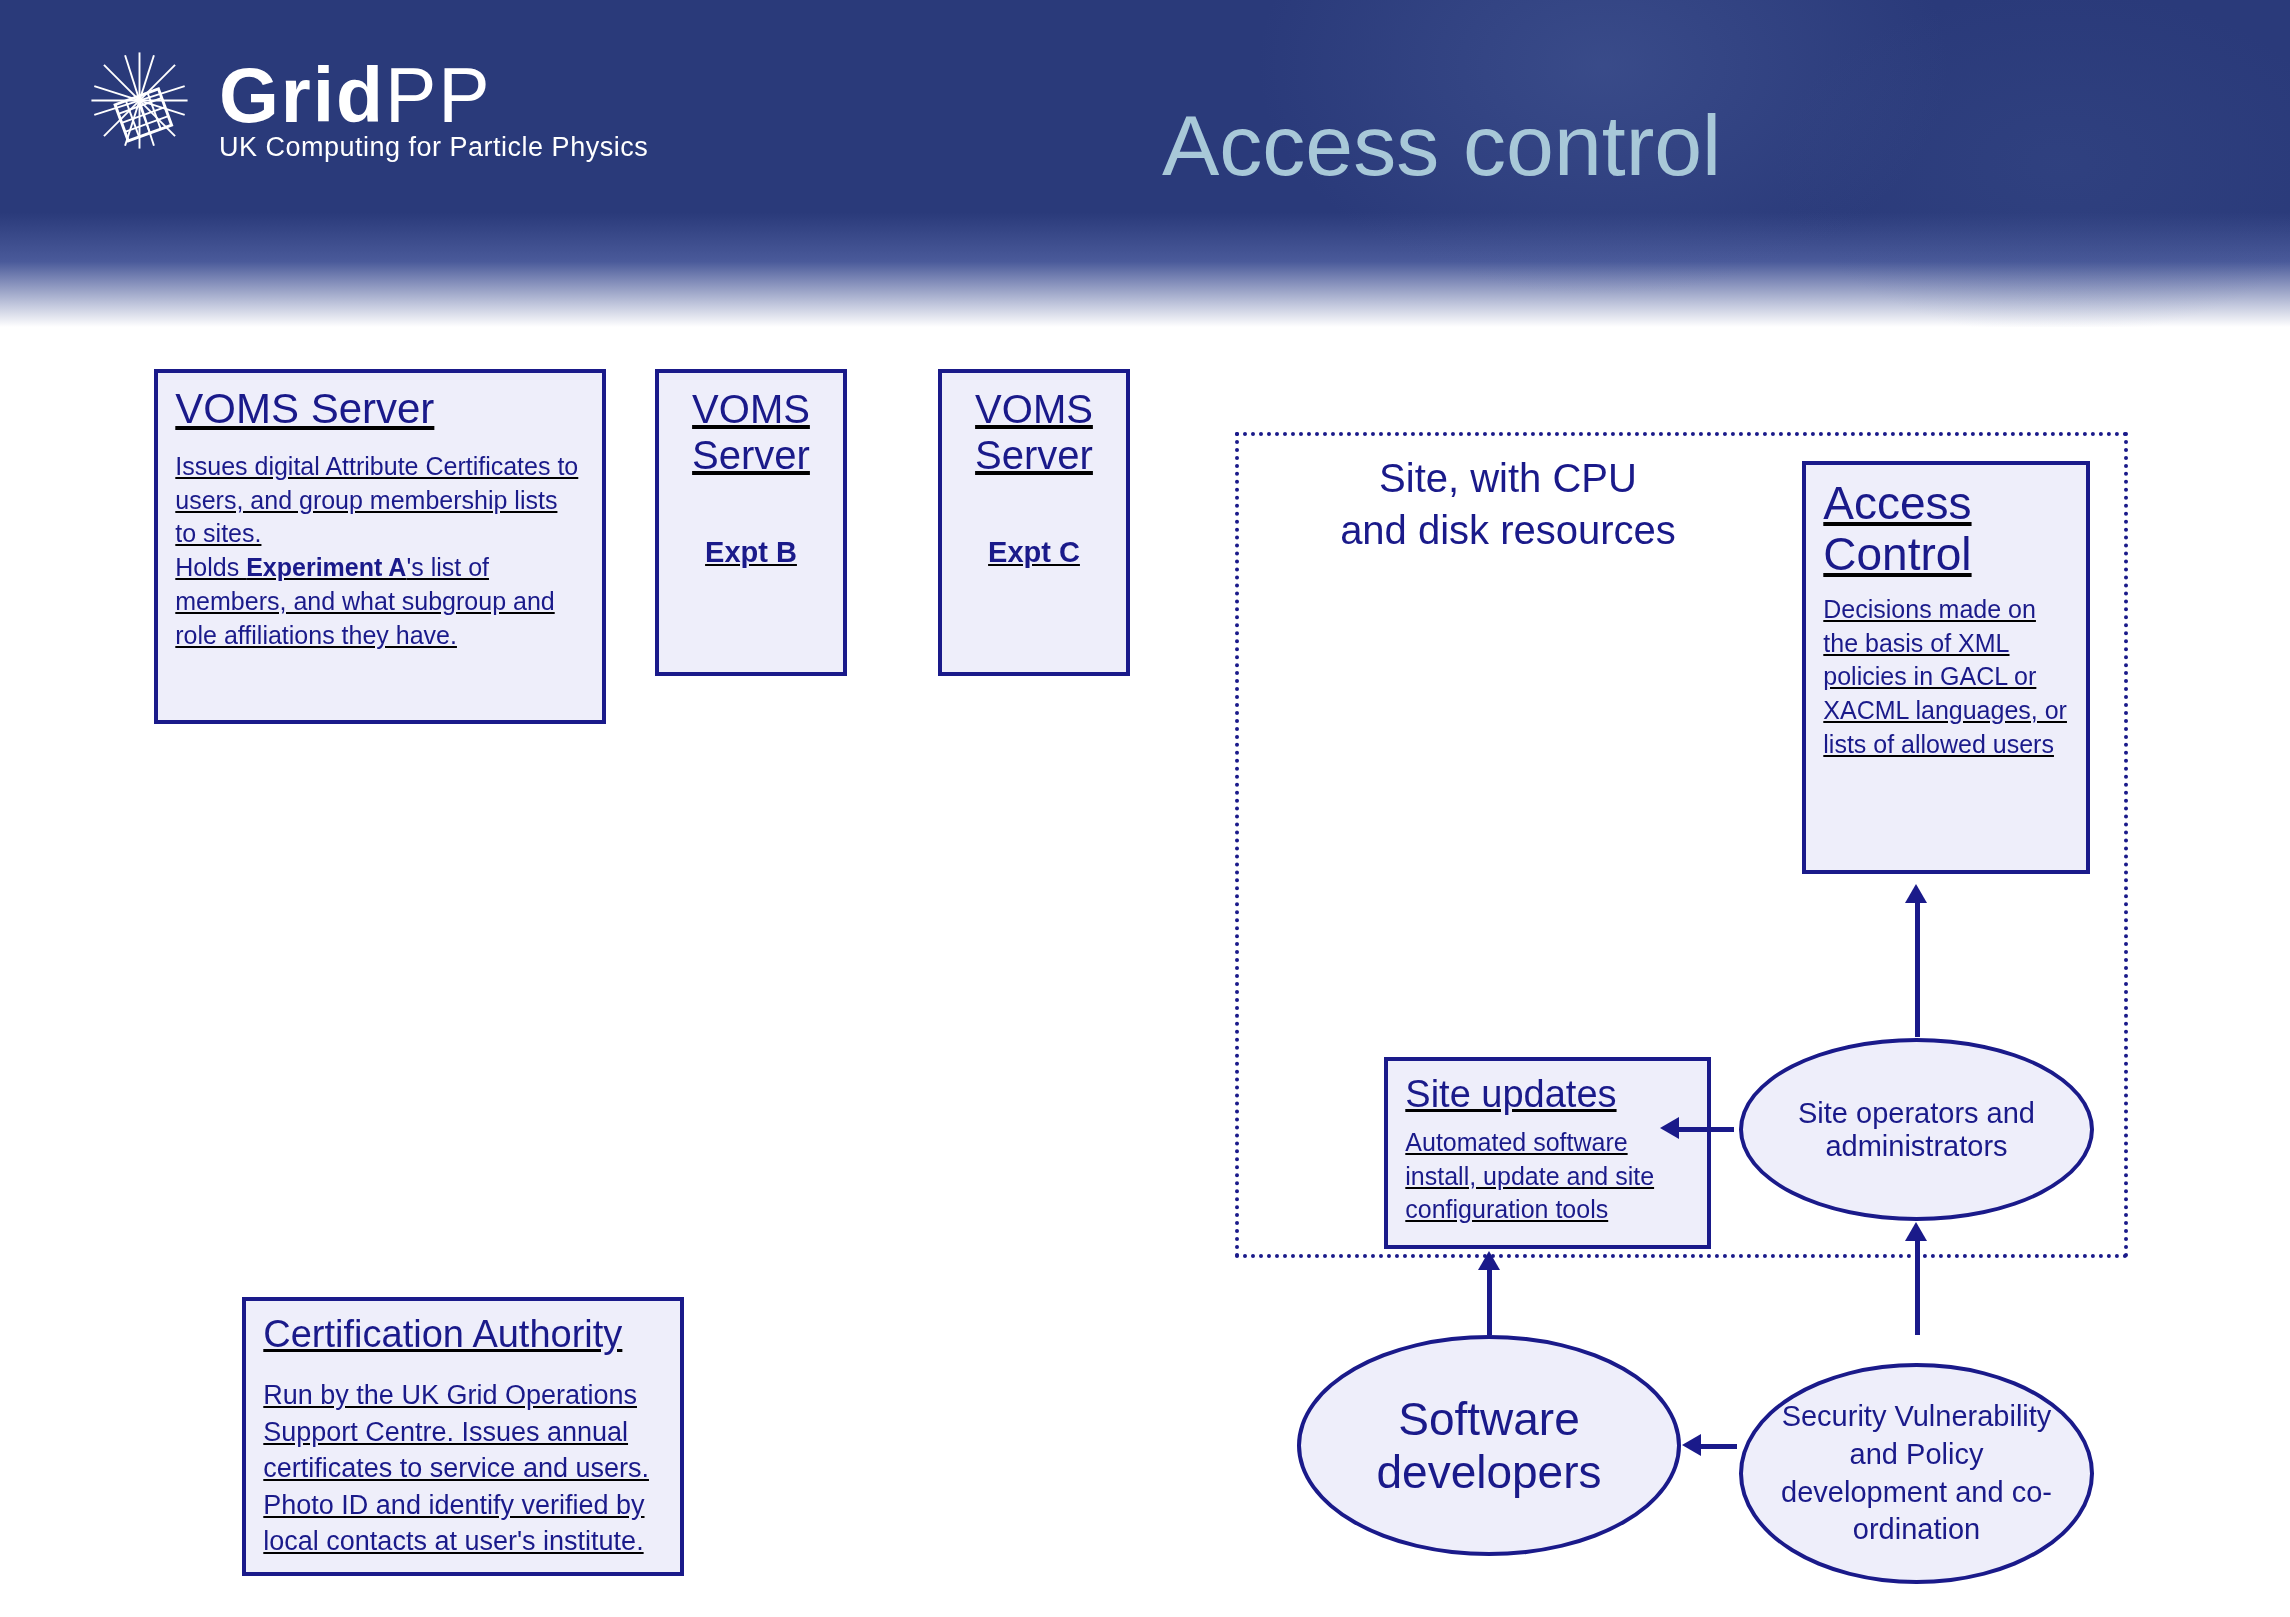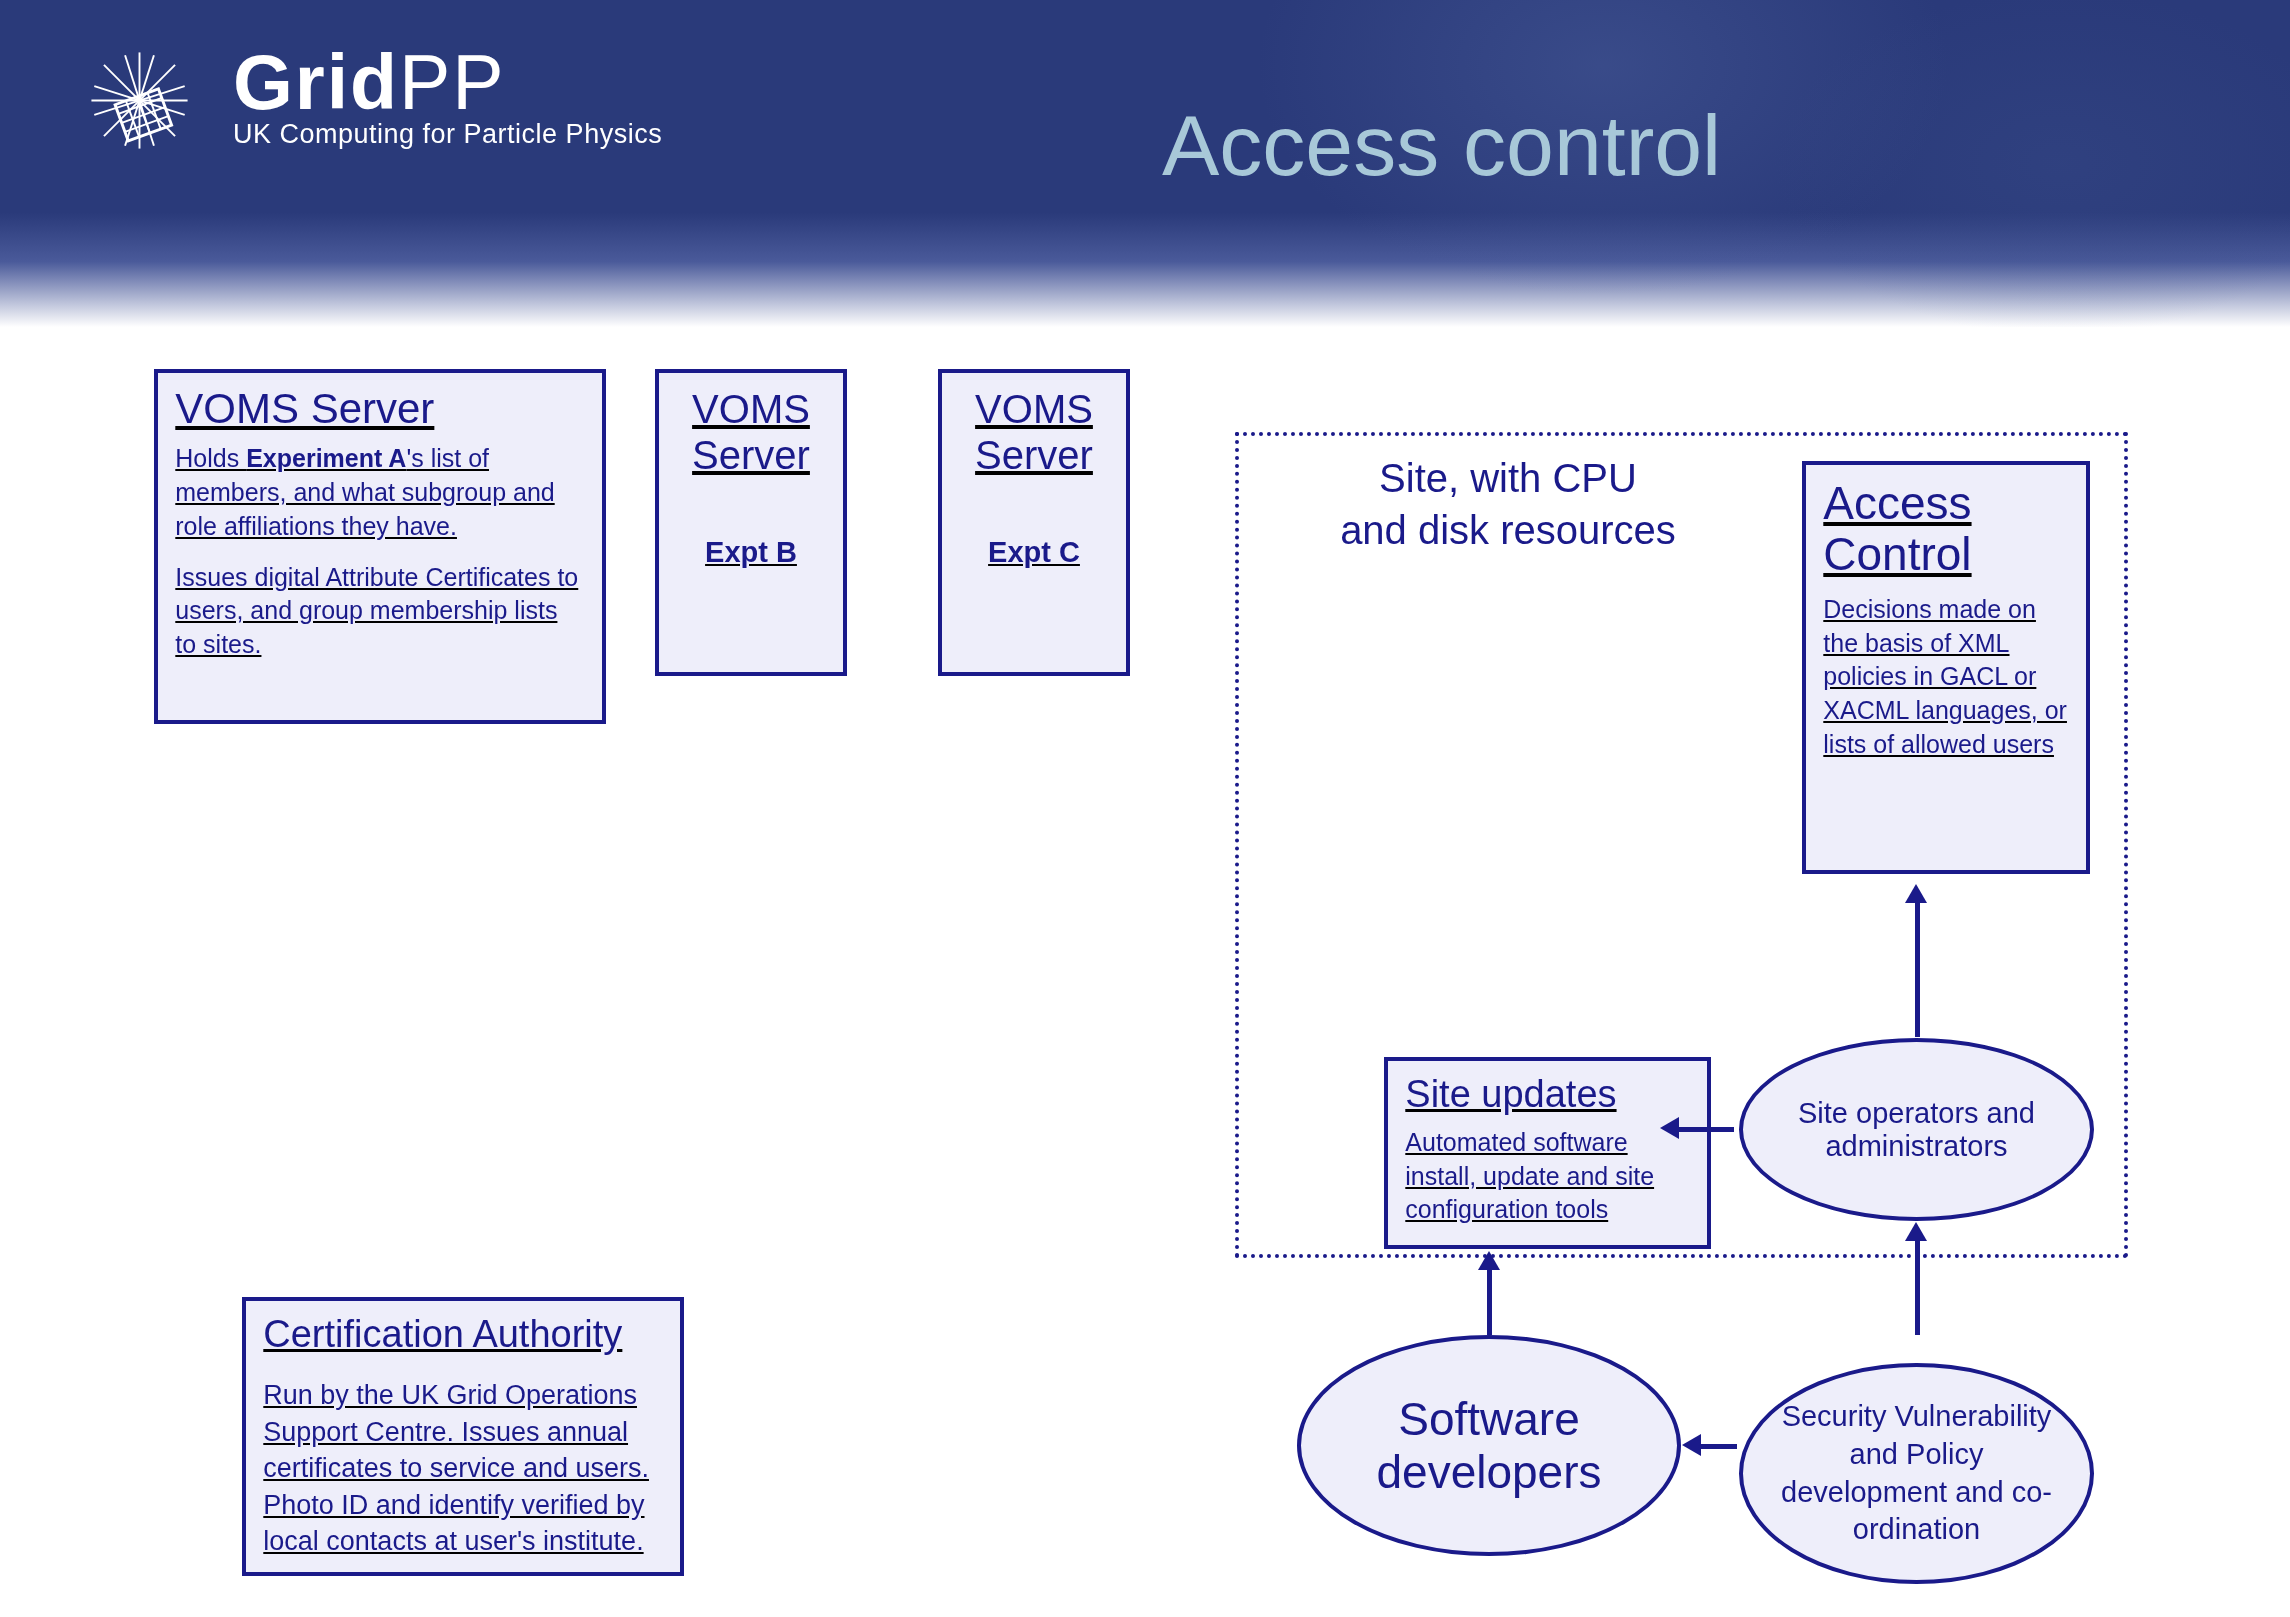--- a/index.html
+++ b/index.html
@@ -23,22 +23,22 @@
     height: 100%;
     background:
       radial-gradient(ellipse 576px 384px at 70% 20%, rgba(80,100,160,0.4) 0%, transparent 60%),
       radial-gradient(ellipse 480px 288px at 90% 50%, rgba(60,80,140,0.3) 0%, transparent 60%);
   }
   .logo-wrap {
     position: absolute;
     top: 38px;
     left: 77px;
     display: flex;
-    align-items: flex-start;
-    gap: 31px;
+    align-items: flex-end;
+    gap: 17px;
     color: #fff;
   }
   .logo-mark svg { display: block; }
   .logo-text-main {
     font-size: 77px;
     font-weight: 400;
     letter-spacing: 1.9px;
   }
   .logo-text-main .bold { font-weight: 700; }
   .logo-subtitle {
@@ -193,22 +193,22 @@
       <div class="logo-text-main"><span class="bold">Grid</span><span>PP</span></div>
       <div class="logo-subtitle">UK Computing for Particle Physics</div>
     </div>
   </div>
   <div class="page-title">Access control</div>
 </div>
 
 <div class="box voms-a">
   <div class="box-title">VOMS Server</div>
   <div class="box-body">
+    <p style="margin-top:17.3px">Issues digital Attribute Certificates to users, and group membership lists to sites.</p>
     <p><span>Holds </span><b>Experiment A</b><span>'s list of members, and what subgroup and role affiliations they have.</span></p>
-    <p style="margin-top:17.3px">Issues digital Attribute Certificates to users, and group membership lists to sites.</p>
   </div>
 </div>
 
 <div class="box voms-b">
   <div class="box-small-title">VOMS Server</div>
   <div class="box-sub">Expt B</div>
 </div>
 
 <div class="box voms-c">
   <div class="box-small-title">VOMS Server</div>

